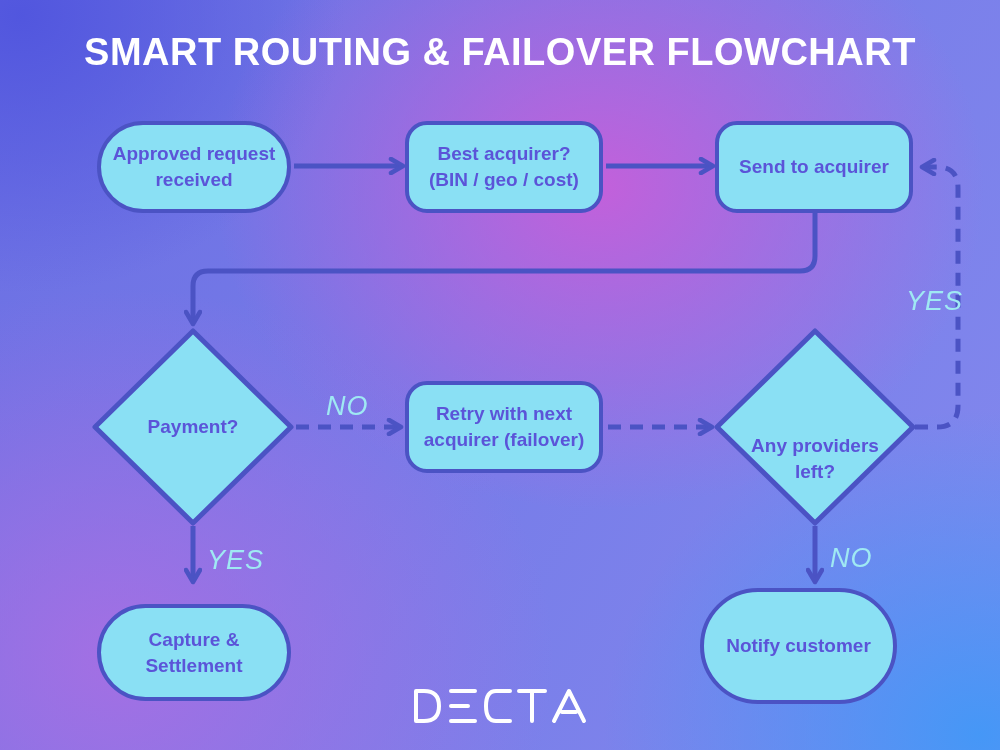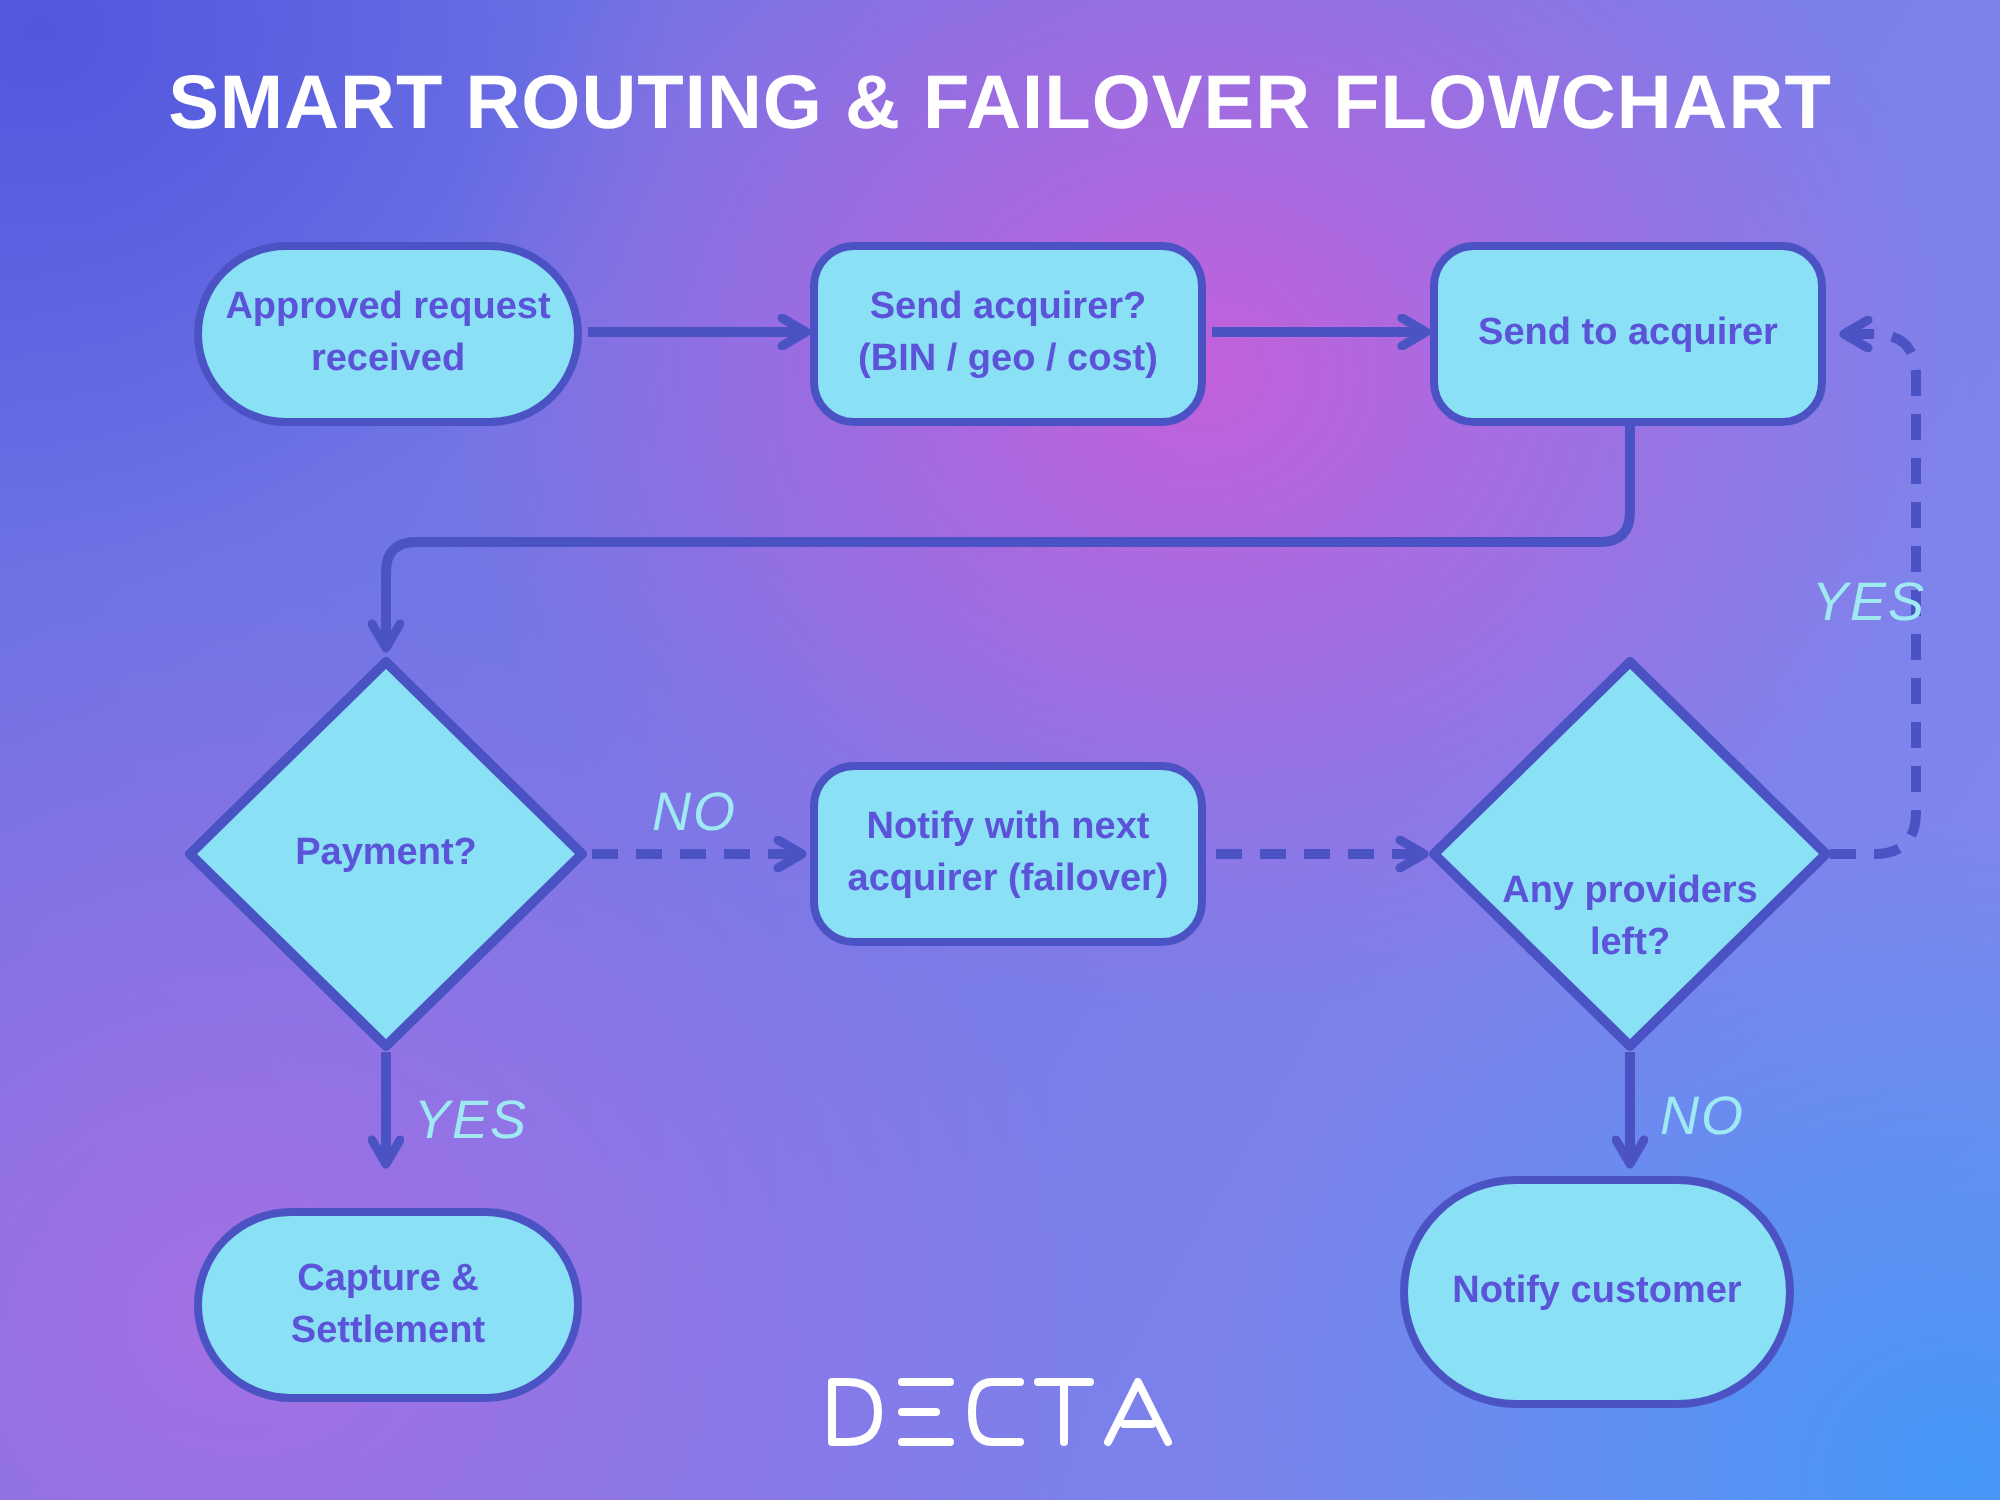--- a/index.html
+++ b/index.html
@@ -84,32 +84,32 @@
       <polygon points="815,331 913,427 815,523 717,427"></polygon>
     </g>
   </svg>
 
   <div class="node stadium" id="node-payment">
     <span class="node-label">Approved request
 received</span>
   </div>
 
   <div class="node rrect" id="node-best">
-    <span class="node-label">Send acquirer?
+    <span class="node-label">Best acquirer?
 (BIN / geo / cost)</span>
   </div>
 
   <div class="node rrect" id="node-send">
     <span class="node-label">Send to acquirer</span>
   </div>
 
   <div class="diamond-label" id="label-approved">Payment?</div>
 
   <div class="node rrect" id="node-retry">
-    <span class="node-label">Notify with next
+    <span class="node-label">Retry with next
 acquirer (failover)</span>
   </div>
 
   <div class="diamond-label" id="label-providers">Any providers
 left?</div>
 
   <div class="node stadium" id="node-capture">
     <span class="node-label">Capture &amp;
 Settlement</span>
   </div>

